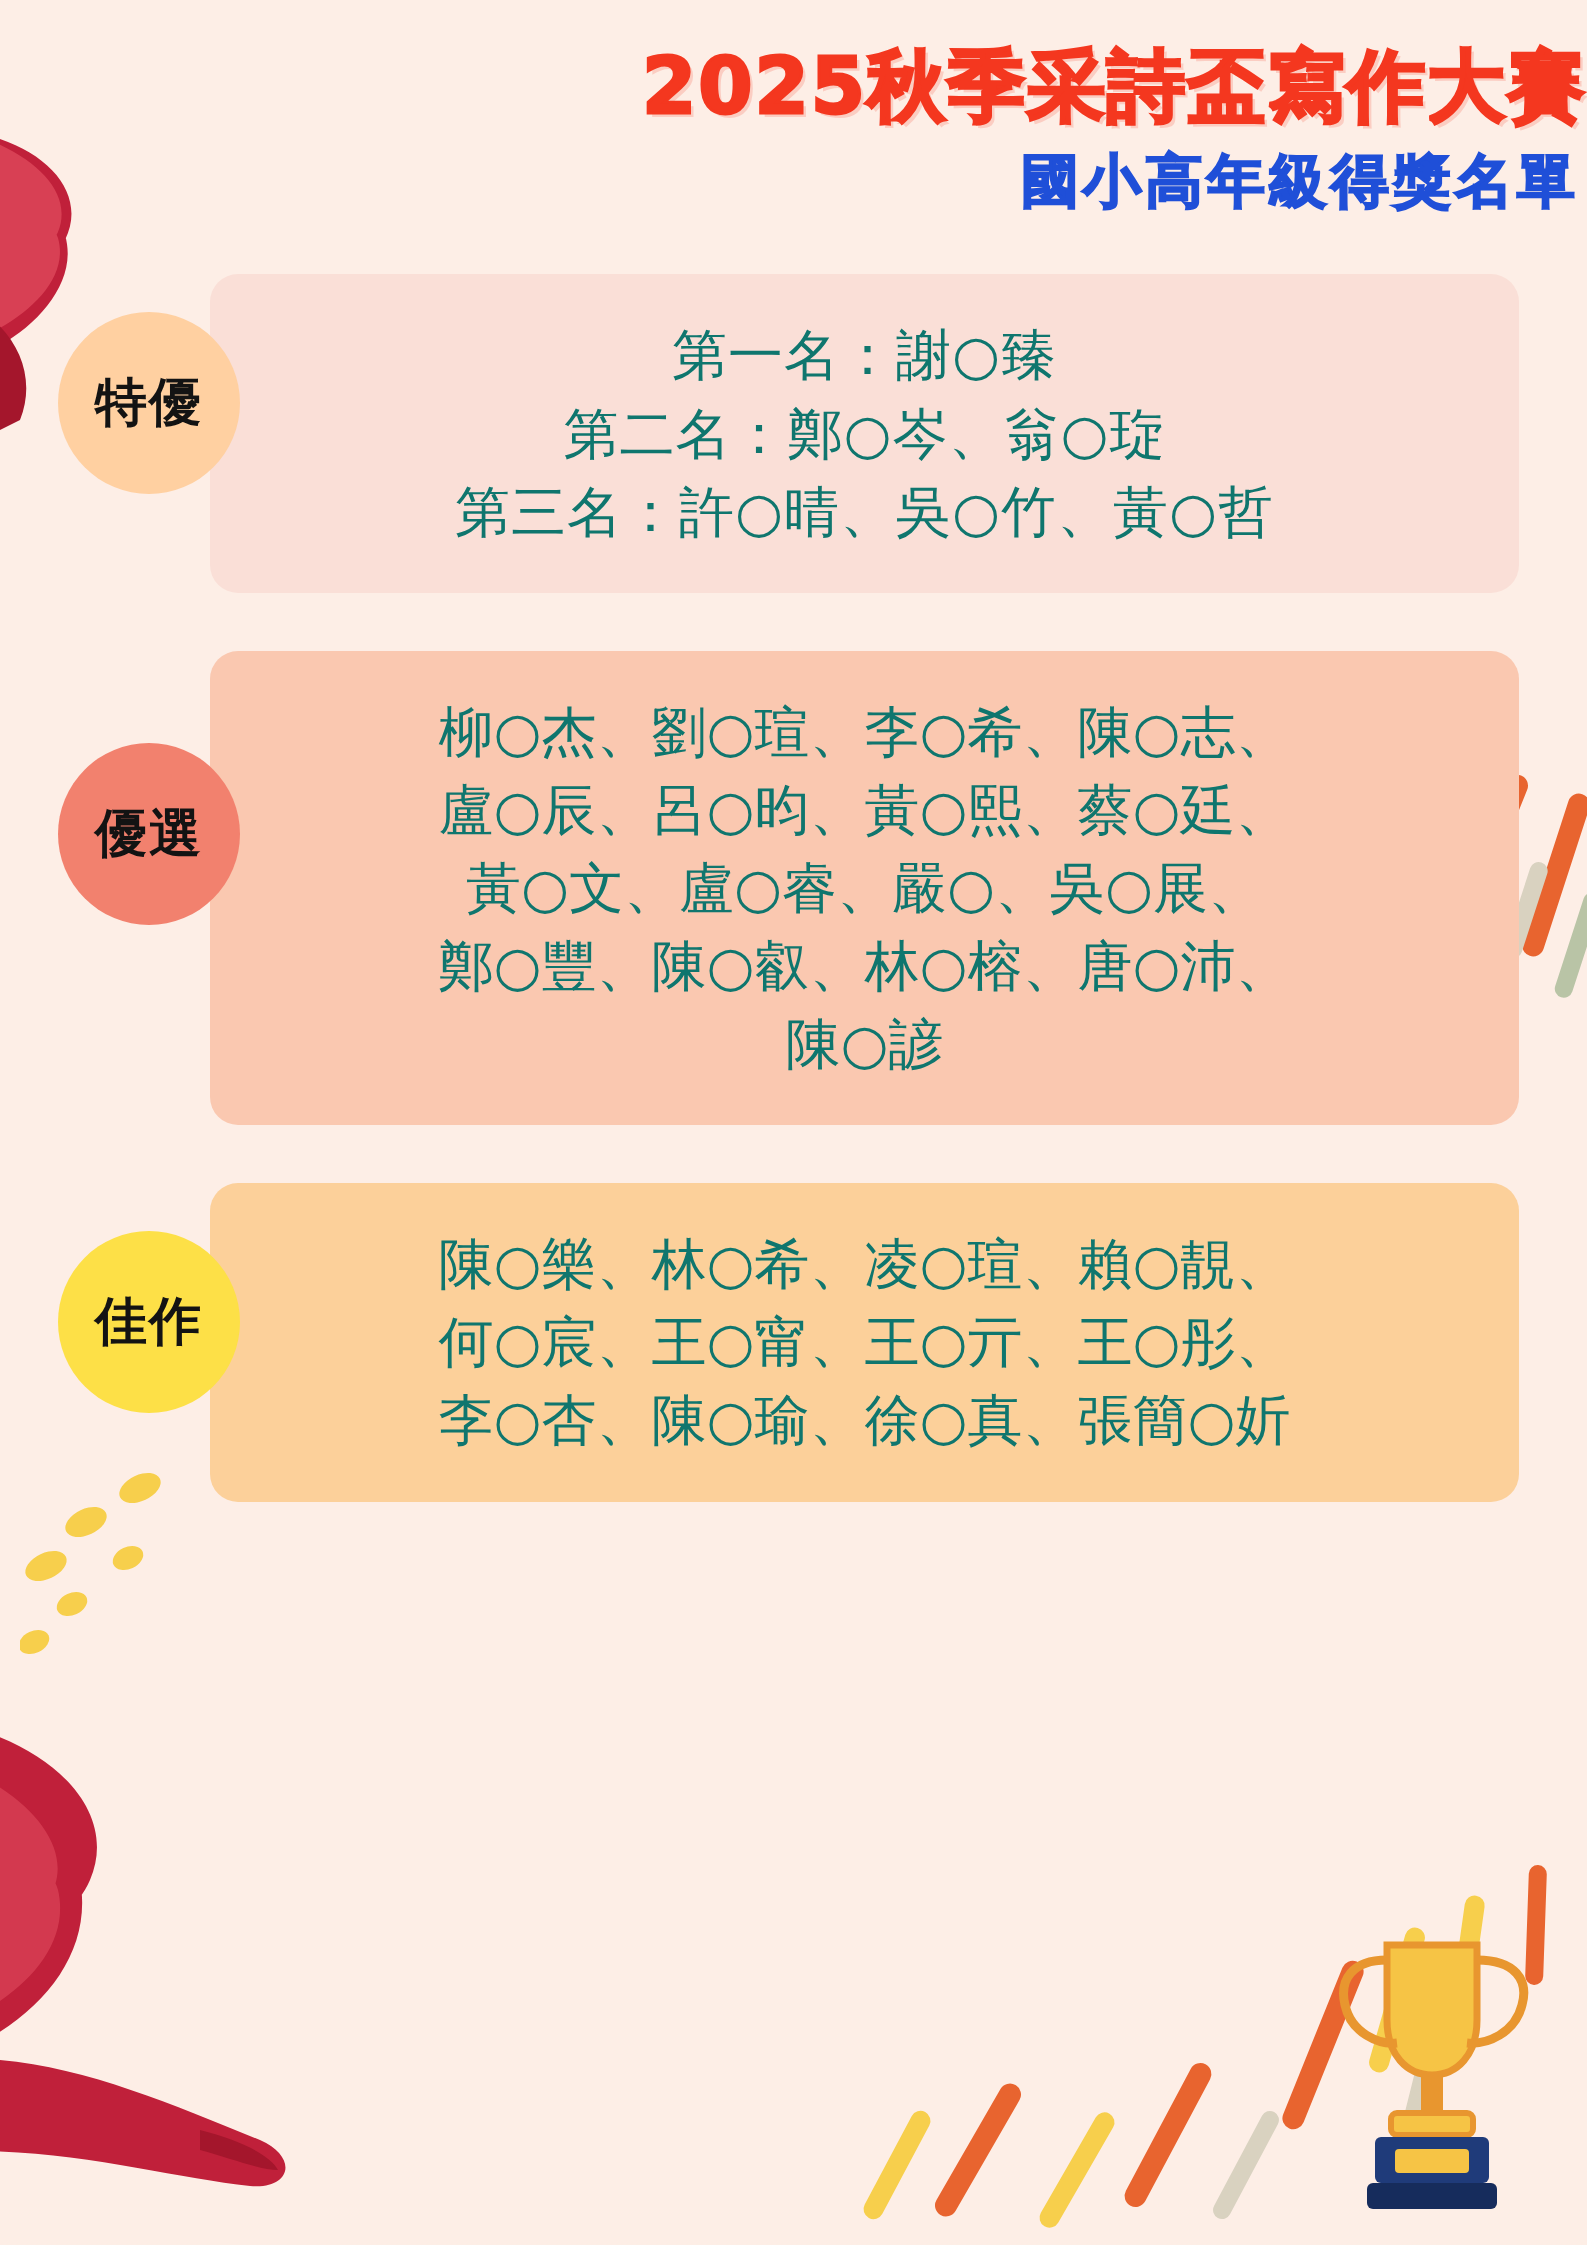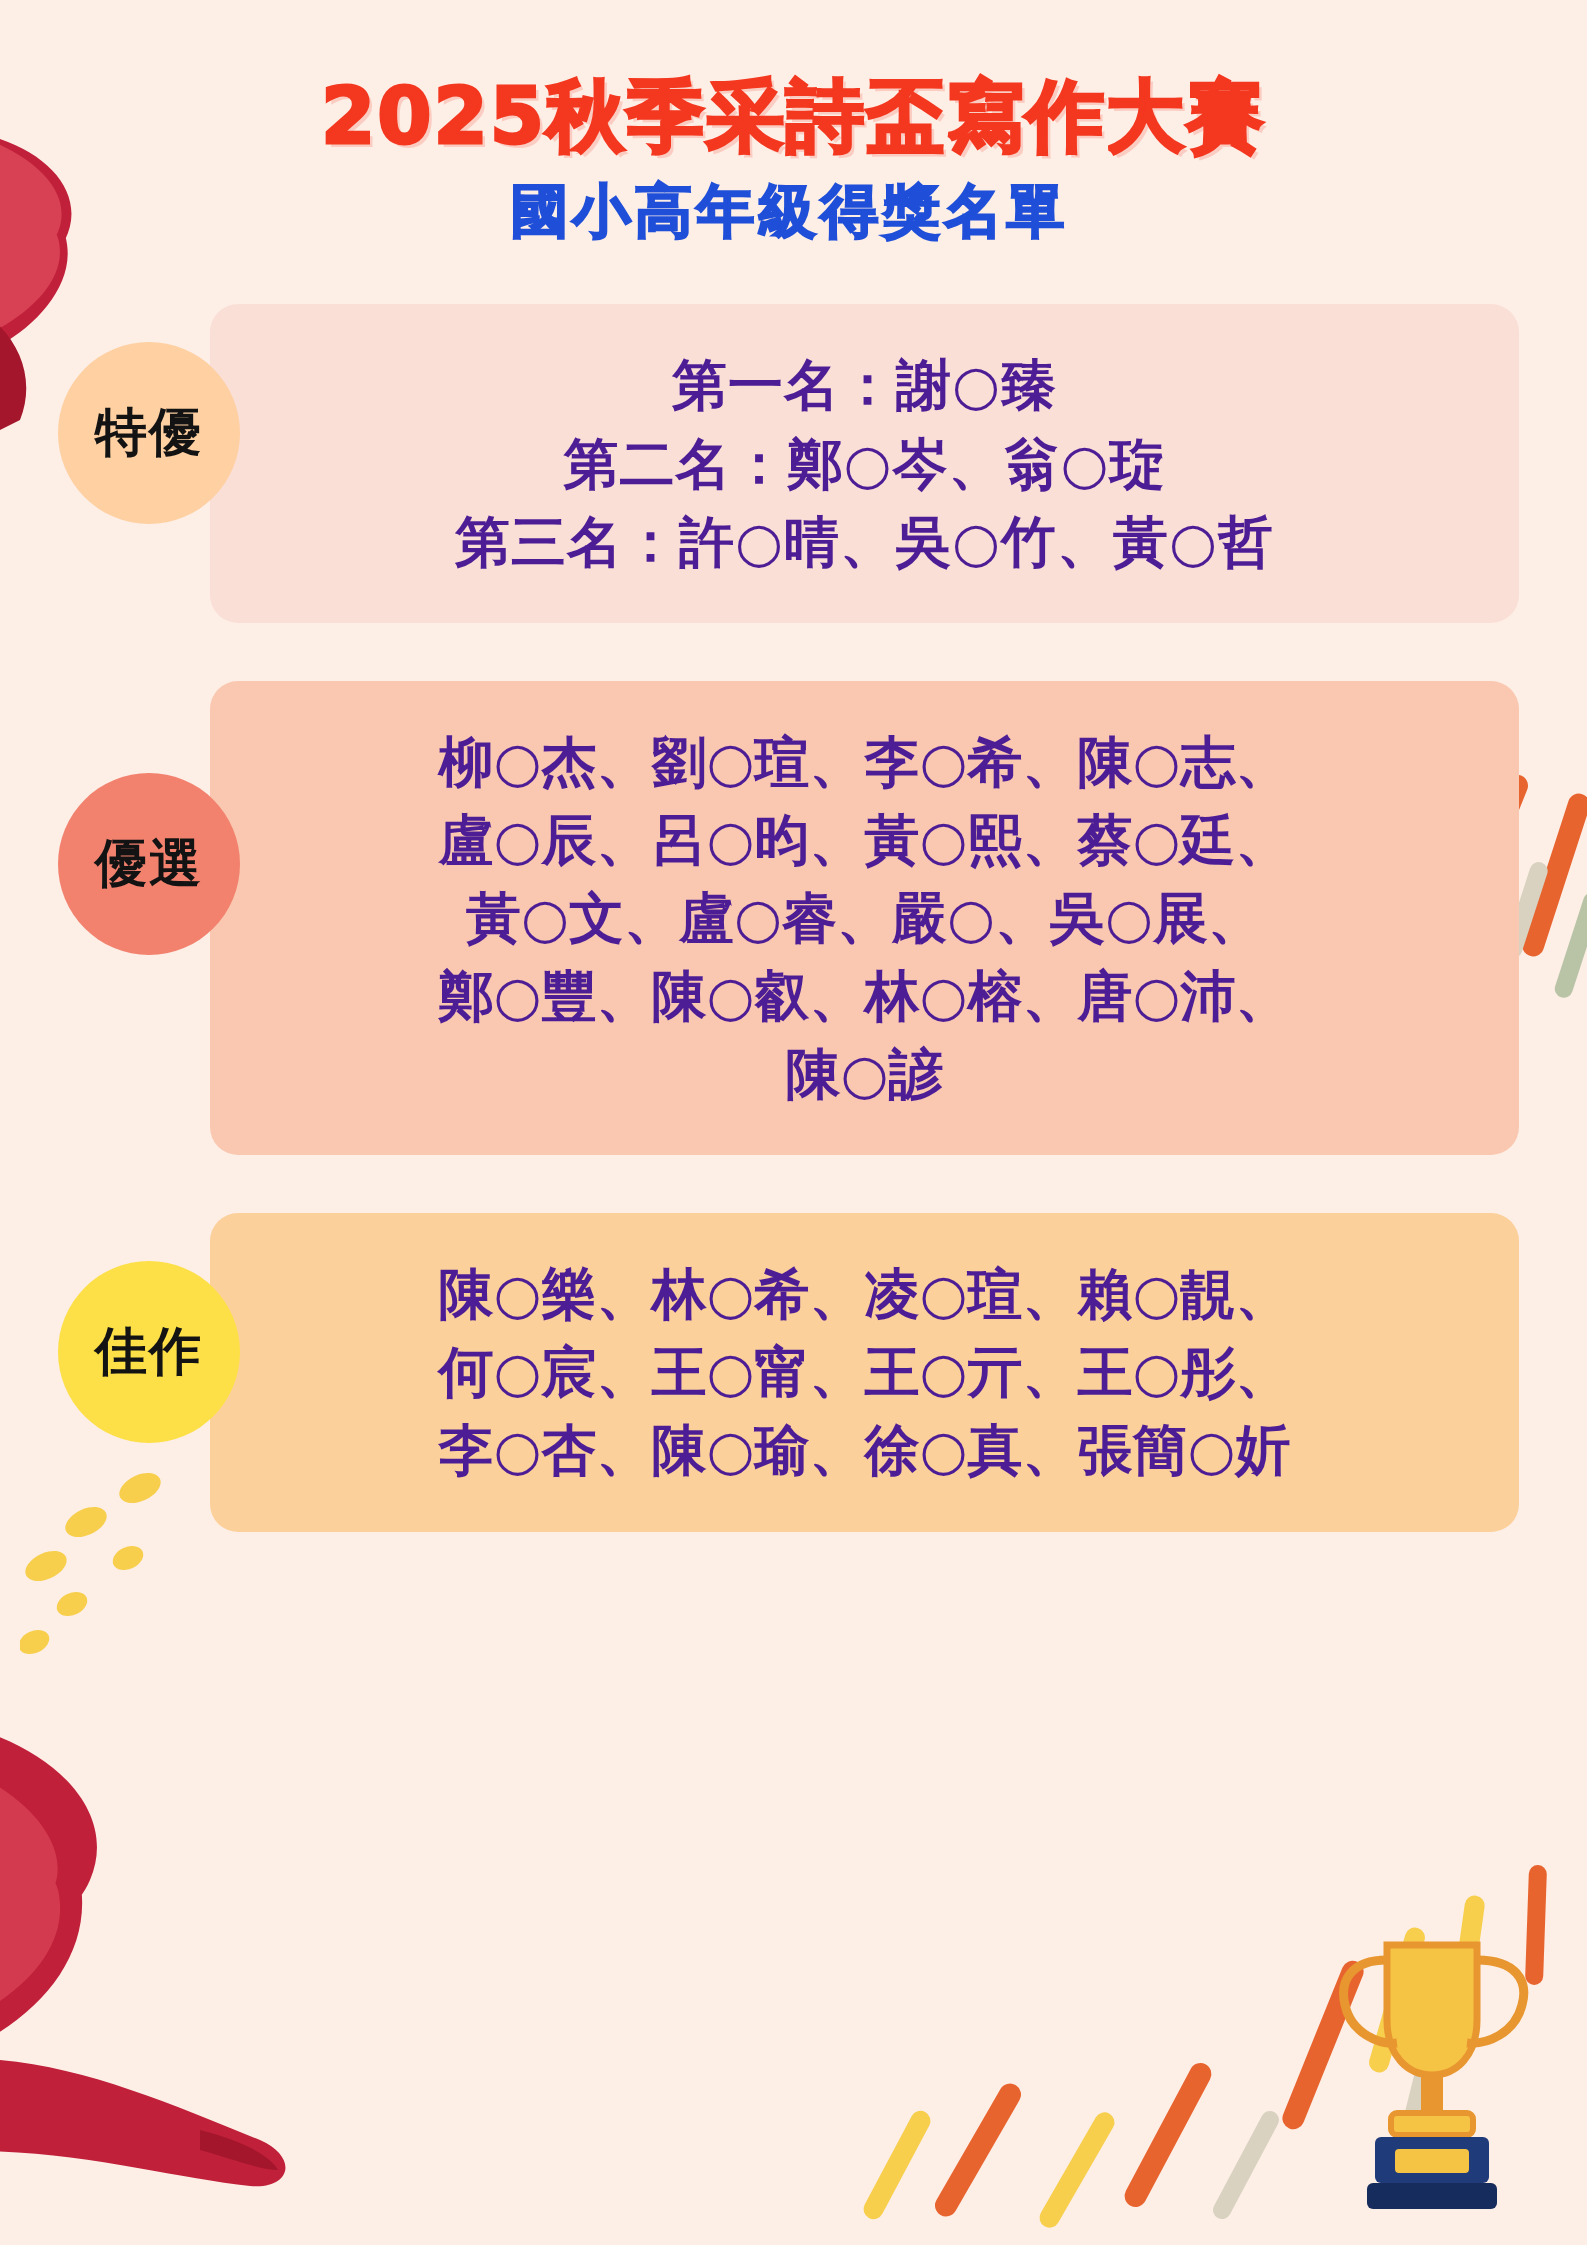--- a/index.html
+++ b/index.html
@@ -29,21 +29,21 @@
 
   
   .rays-right { right: -20px; top: 770px; width: 300px; height: 320px; }
   
   .rays-bottom { right: 0px; bottom: 0px; width: 820px; height: 440px; }
 
   
   .trophy { right: 40px; bottom: 20px; width: 230px; height: 300px; }
 
   
-  .header { position: relative; padding-top: 74px; text-align: center; z-index: 5; }
+  .header { position: relative; padding-top: 44px; text-align: right; z-index: 5; }
   .main-title {
     font-family: "DejaVu Sans", sans-serif;
     font-size: 78px;
     font-weight: bold;
     color: #f4371f;
     letter-spacing: 2px;
     -webkit-text-stroke: 3px #f4371f;
     text-shadow: 4px 4px 0 rgba(244,55,31,0.18);
     margin: 0;
     line-height: 1.1;
@@ -83,24 +83,23 @@
   .badge.b2 { background: #f2816e; top: 92px; }
   .badge.b3 { background: #fde047; top: 48px; }
 
   .card {
     margin-left: 210px;
     margin-right: 68px;
     border-radius: 28px;
     padding: 42px 44px;
     font-size: 55px;
     line-height: 1.42;
-    color: #4c1d95;
+    color: #0f766e;
     text-align: center;
     font-family: "DejaVu Sans", sans-serif;
-    font-weight: bold;
   }
   .card.c1 { background: #fadfd7; }
   .card.c2 { background: #fac8b0; }
   .card.c3 { background: #fcd09a; }
   .card .line { white-space: nowrap; }
   .card.c1 .line { letter-spacing: 1px; }
 </style>
 </head>
 <body>
 

